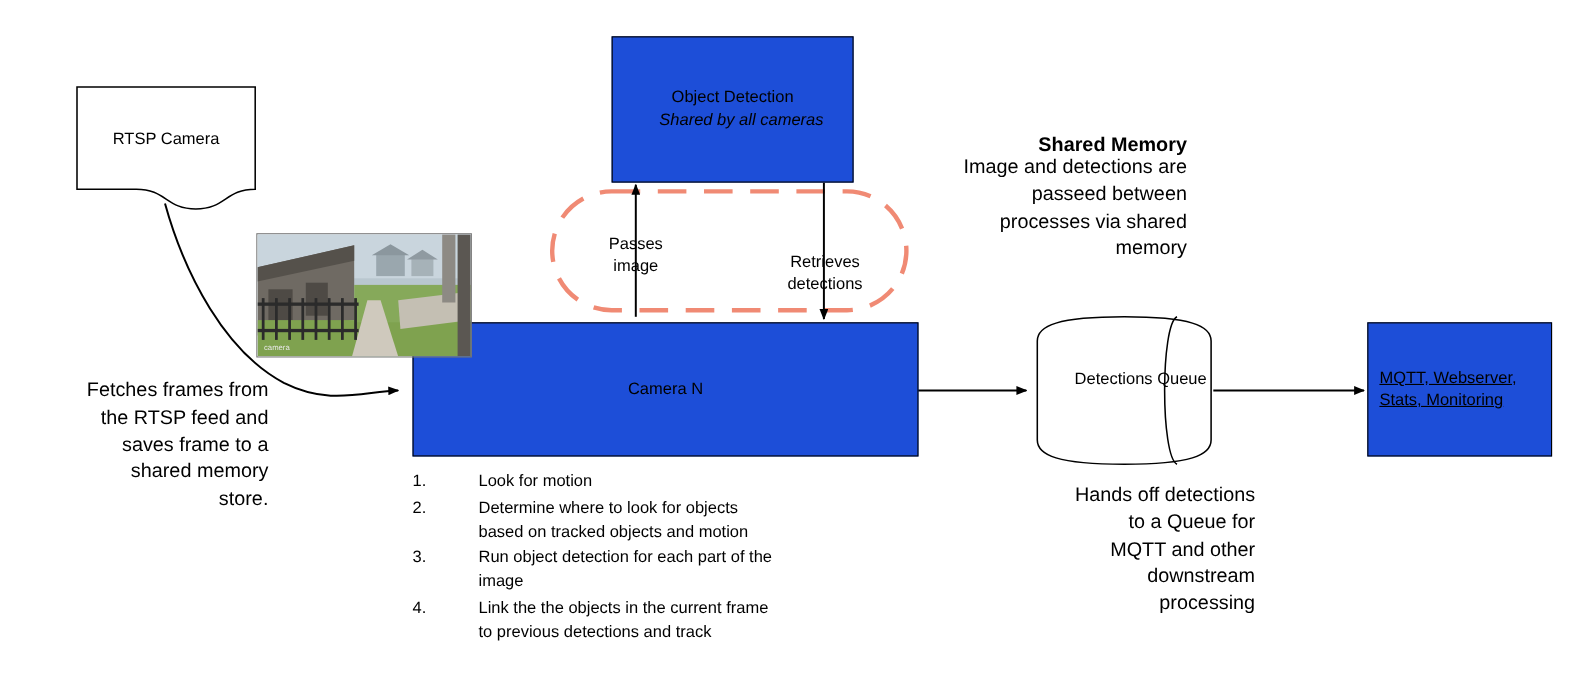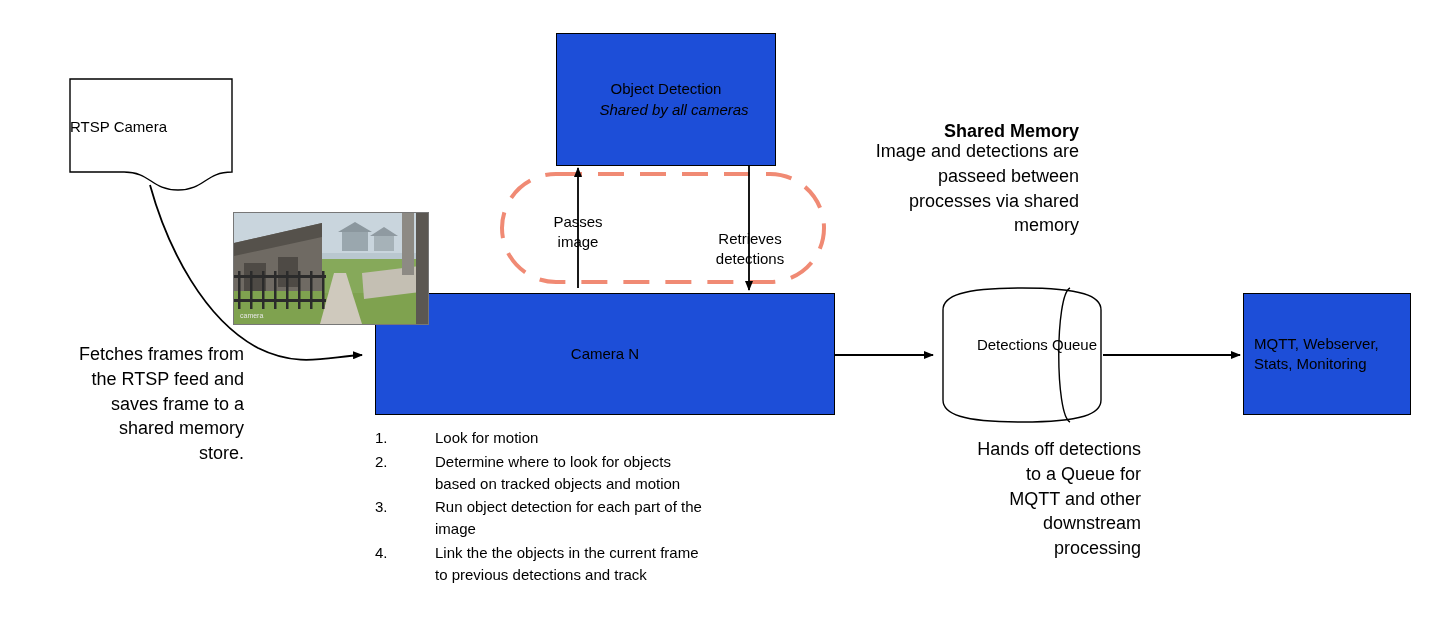--- a/index.html
+++ b/index.html
@@ -50,20 +50,21 @@
     line-height: 1.38;
     white-space: pre-wrap;
     text-align: right;
   }
   .bold {
     font-weight: bold;
   }
   .doc-label {
     position: absolute;
     width: 100%;
+    text-align: center;
     font-size: 15px;
   }
   .camera-img {
     position: absolute;
     border: 1px solid #777;
     overflow: hidden;
   }
   .edge-label {
     position: absolute;
     font-size: 15px;
@@ -198,21 +199,21 @@
 
   <div class="cyl-label" style="left:947px; top:335px;text-align:right;">Detections
 Queue</div>
 
   <div class="plaintext" style="position:absolute; left:941px; top:437px; width:200px;">Hands off detections
 to a Queue for
 MQTT and other
 downstream
 processing</div>
 
-  <div class="node box" style="left:1243px; top:293px; width:168px; height:122px; align-items:flex-start; text-align:left; padding-left:10px;">
+  <div class="node box" style="left:1243px; top:293px; width:168px; height:122px; align-items:flex-start; text-align:left; padding-left:10px;text-decoration:underline;">
     <div style="white-space:pre-line;">MQTT, Webserver,
 Stats, Monitoring</div>
   </div>
 
   <div class="steps" style="left:375px; top:427px; width:430px;">
     <div class="row">
       <div class="num">1.</div>
       <div class="txt">Look for motion</div>
     </div>
     <div class="row">

